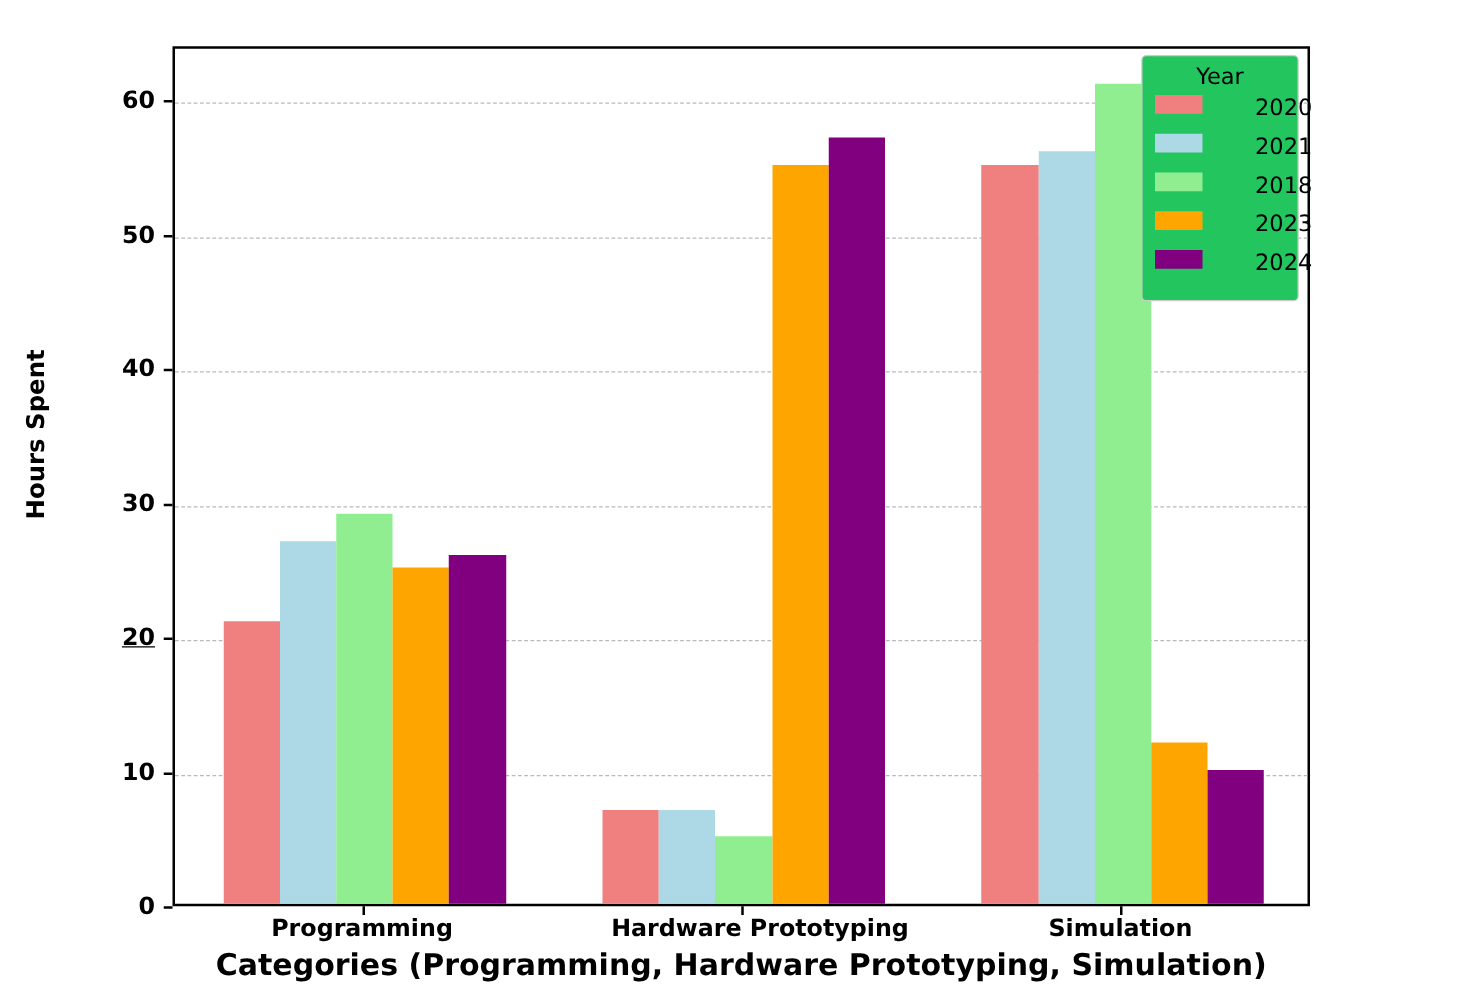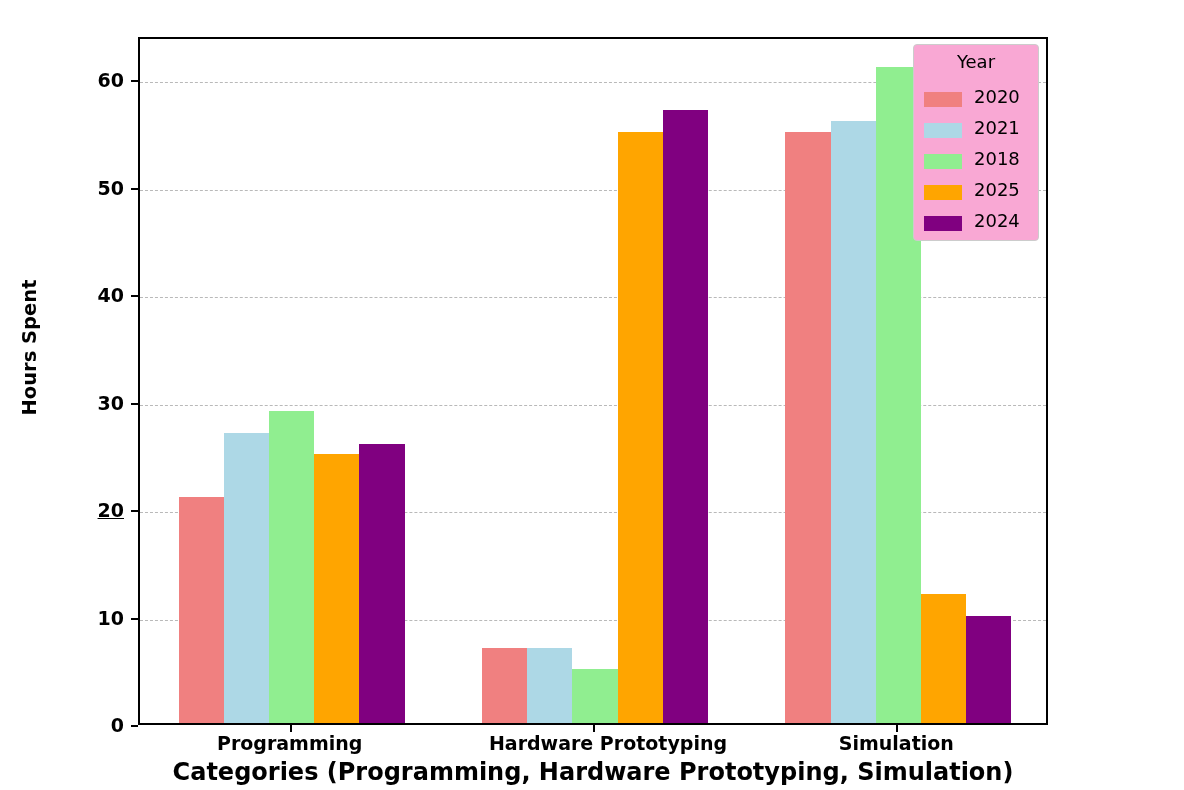--- a/index.html
+++ b/index.html
@@ -138,35 +138,36 @@
     white-space: nowrap;
   }
   
   #legend {
     position: absolute;
     left: 913px;
     top: 44px;
     width: 126px;
     padding: 6px 10px 9px 10px;
     box-sizing: border-box;
-    background: #f9a8d4;
+    background: #22c55e;
     border: 1px solid #cccccc;
     border-radius: 4px;
   }
   #legend-title {
     text-align: center;
     font-size: 18px;
     color: #000000;
     margin-bottom: 4px;
     font-family: "DejaVu Sans", sans-serif;
   }
   .legend-row {
     display: flex;
-    align-items: flex-end;
+    align-items: flex-start;
     height: 31px;
+    gap: 30px;
   }
   .legend-swatch {
     width: 38px;
     height: 15px;
     flex: 0 0 auto;
   }
   .legend-text {
     font-size: 18px;
     color: #000000;
     margin-left: 12px;
@@ -247,21 +248,21 @@
         <div class="legend-row">
           <div class="legend-swatch" style="background: rgb(173, 216, 230);"></div>
           <div class="legend-text">2021</div>
         </div>
         <div class="legend-row">
           <div class="legend-swatch" style="background: rgb(144, 238, 144);"></div>
           <div class="legend-text">2018</div>
         </div>
         <div class="legend-row">
           <div class="legend-swatch" style="background: rgb(255, 165, 0);"></div>
-          <div class="legend-text">2025</div>
+          <div class="legend-text">2023</div>
         </div>
         <div class="legend-row">
           <div class="legend-swatch" style="background: rgb(128, 0, 128);"></div>
           <div class="legend-text">2024</div>
         </div>
       </div>
   </div>
 
 </div>
 

